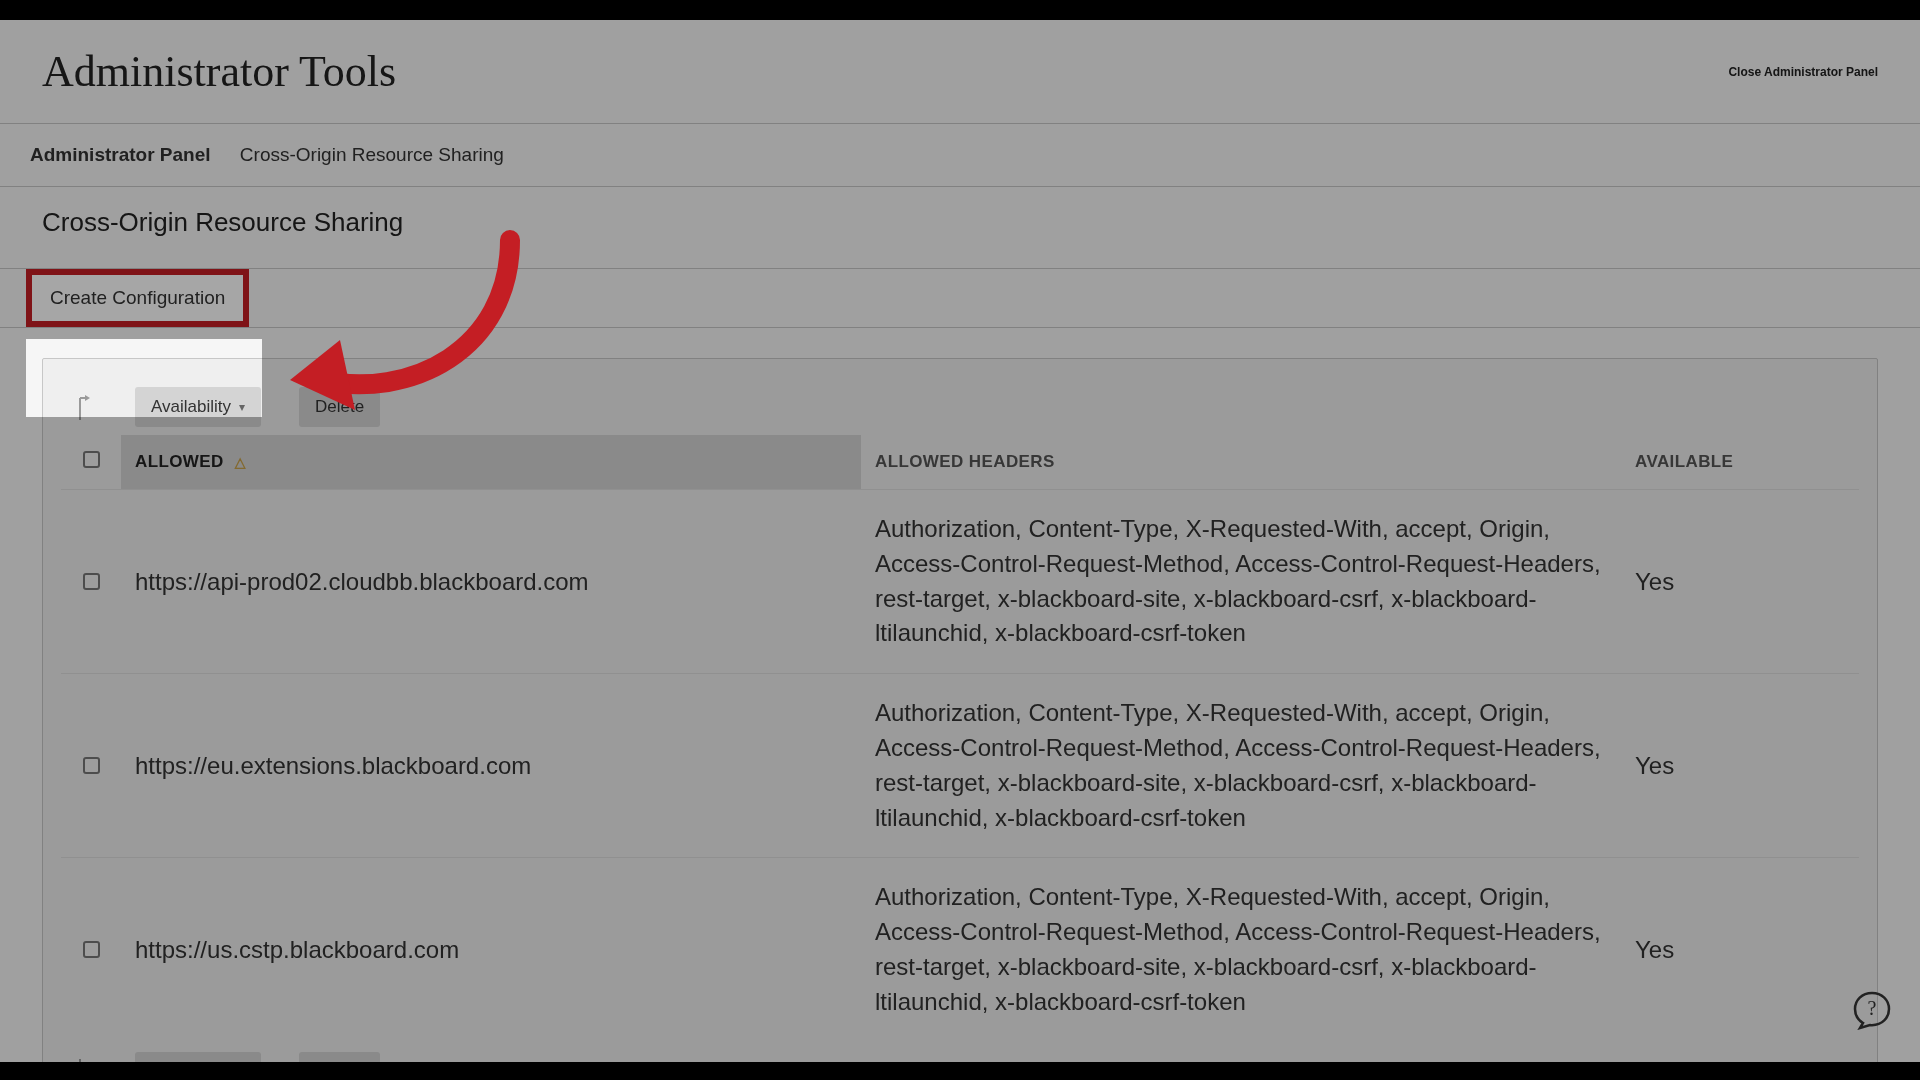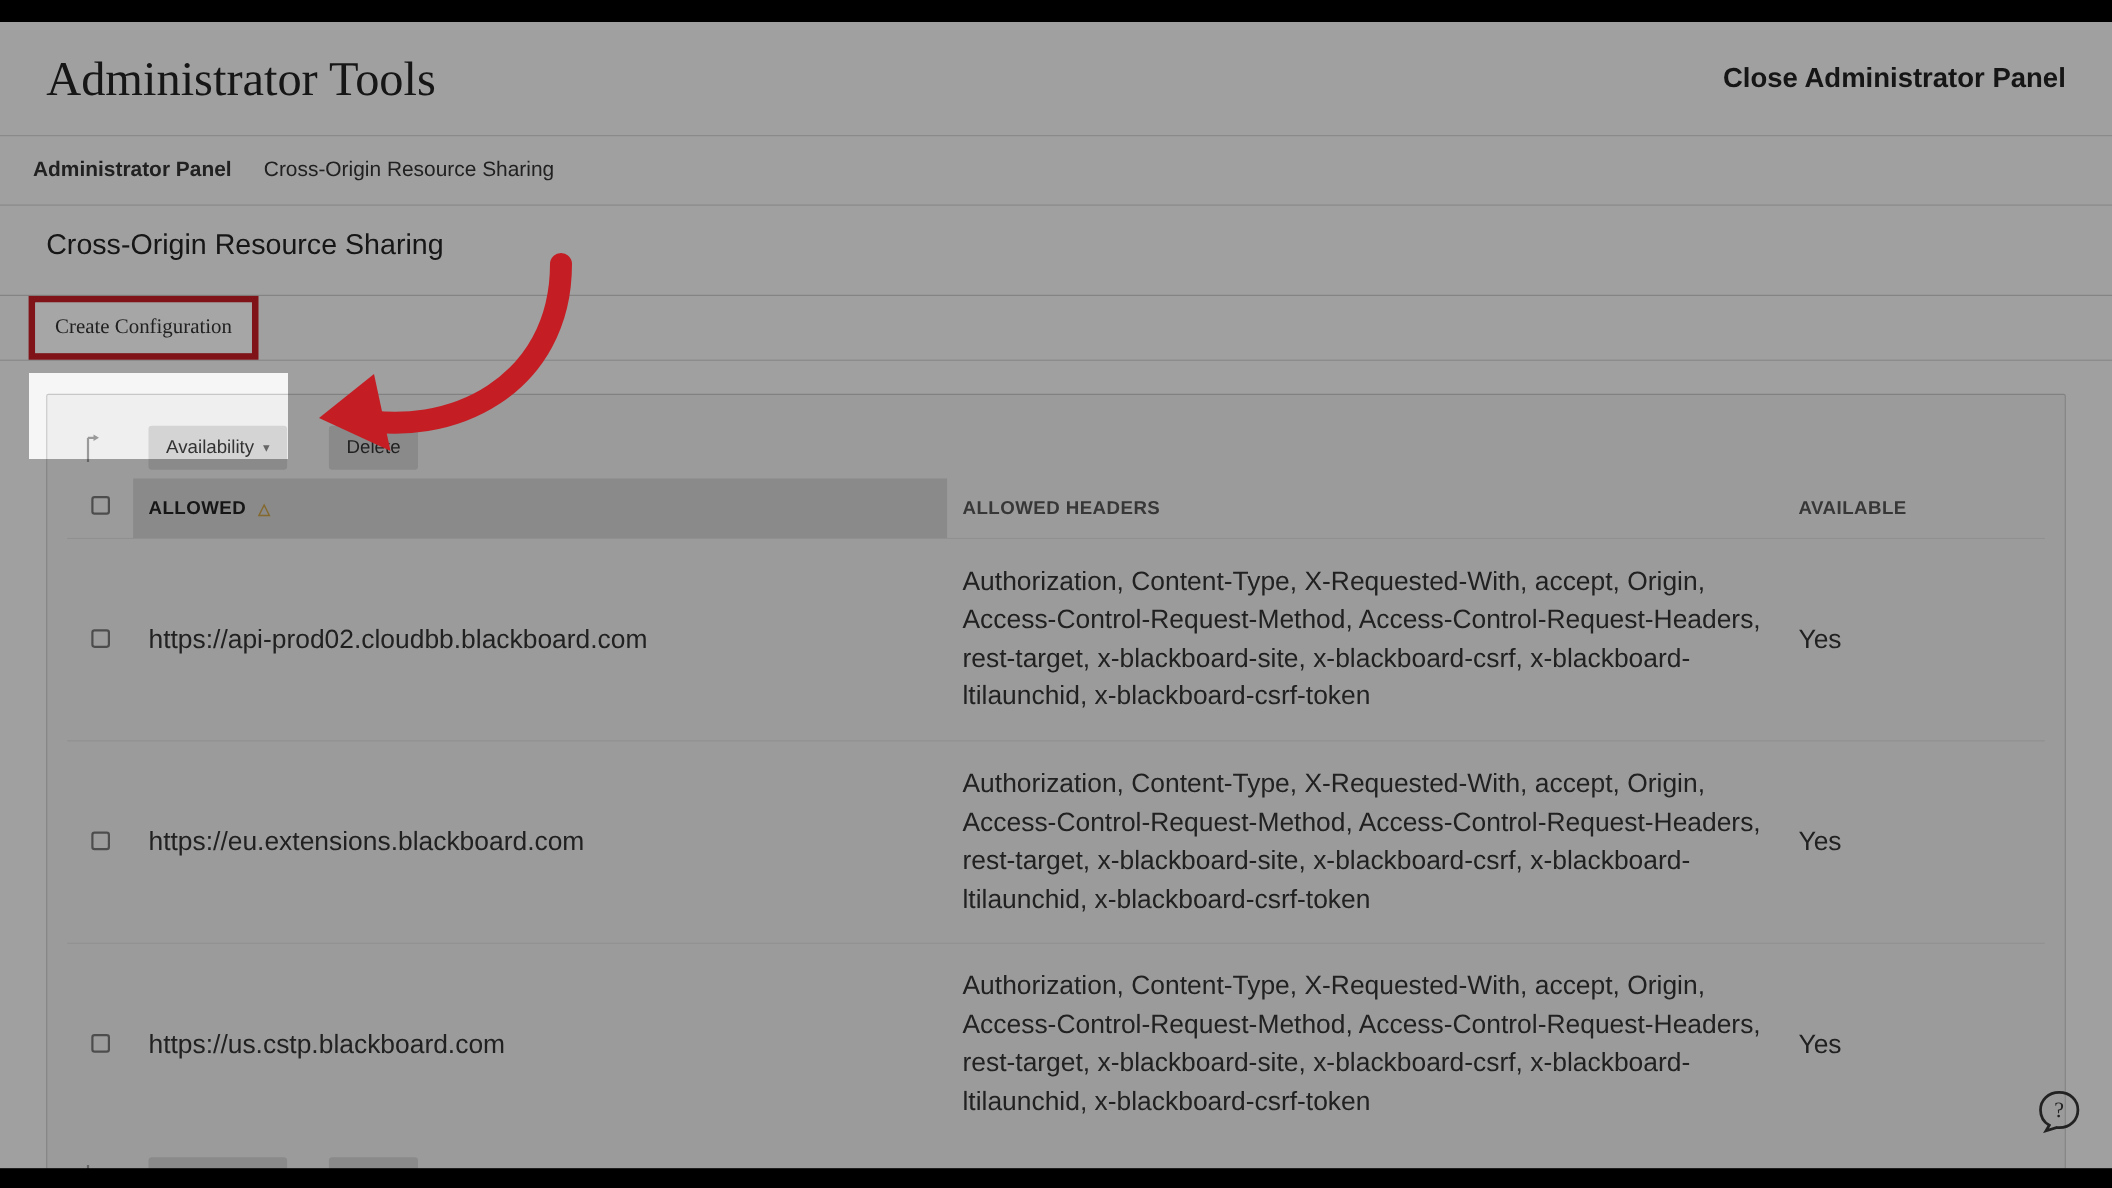--- a/index.html
+++ b/index.html
@@ -7,32 +7,32 @@
   body { position: relative; }
 
   .black-bar { background:#000; width:100%; }
   .black-top { height:20px; }
   .black-bottom { position:absolute; bottom:0; left:0; height:18px; width:100%; }
 
   .page { background:#f6f6f6; position:relative; }
 
   .header { padding: 26px 42px 26px 42px; border-bottom:1px solid #c7c7c7; display:flex; justify-content:space-between; align-items:center; background:#f6f6f6;}
   .page-title { font-family: Georgia, "Times New Roman", serif; font-size:44px; font-weight:400; color:#222; }
-  .close-link { font-size:25px; font-weight:700; color:#222; cursor:pointer; }
+  .close-link { font-size:12px; font-weight:700; color:#222; cursor:pointer; }
 
   .breadcrumb { padding: 20px 30px; border-bottom:1px solid #c7c7c7; background:#f6f6f6; font-size:19px; color:#333; }
   .breadcrumb .bc-item { display:inline-block; margin-right:24px; }
   .breadcrumb .bc-item.strong { font-weight:700; }
 
   .sub-area { padding: 20px 42px 0 42px; background:#f6f6f6; }
   .sub-title { font-size:26px; color:#222; margin-bottom:30px; }
 
   .create-row { border-top:1px solid #c7c7c7; border-bottom:1px solid #c7c7c7; background:#f6f6f6; }
   .create-btn-wrap { display:inline-block; position:relative; }
-  .create-btn-border { border:6px solid #c41e24; display:inline-block; margin-left:26px;font-family:Liberation Serif, serif; }
+  .create-btn-border { border:6px solid #c41e24; display:inline-block; margin-left:26px; }
   .create-btn { background:#fff; padding:12px 18px; font-size:19px; color:#333; border:none; font-family:inherit; cursor:pointer; }
 
   .content-outer { padding: 30px 42px 40px 42px; background:#f6f6f6; }
   .content-card { border:1px solid #c7c7c7; padding:28px 18px 22px 18px; background:#efefef; border-radius:2px; position:relative; }
 
   .toolbar { display:flex; align-items:center; gap:10px; margin-left:12px; margin-bottom:8px; }
   .toolbar-bottom { margin-top:10px; margin-bottom:0; }
   .fold-arrow { width:24px; display:flex; justify-content:center; color:#888; }
   .fold-arrow svg { display:block; }
   .pill-btn { background:#d4d4d4; border:none; padding:10px 16px; font-size:17px; color:#333; border-radius:3px; cursor:pointer; display:flex; align-items:center; gap:8px; font-family:inherit;margin-left:28px;}

